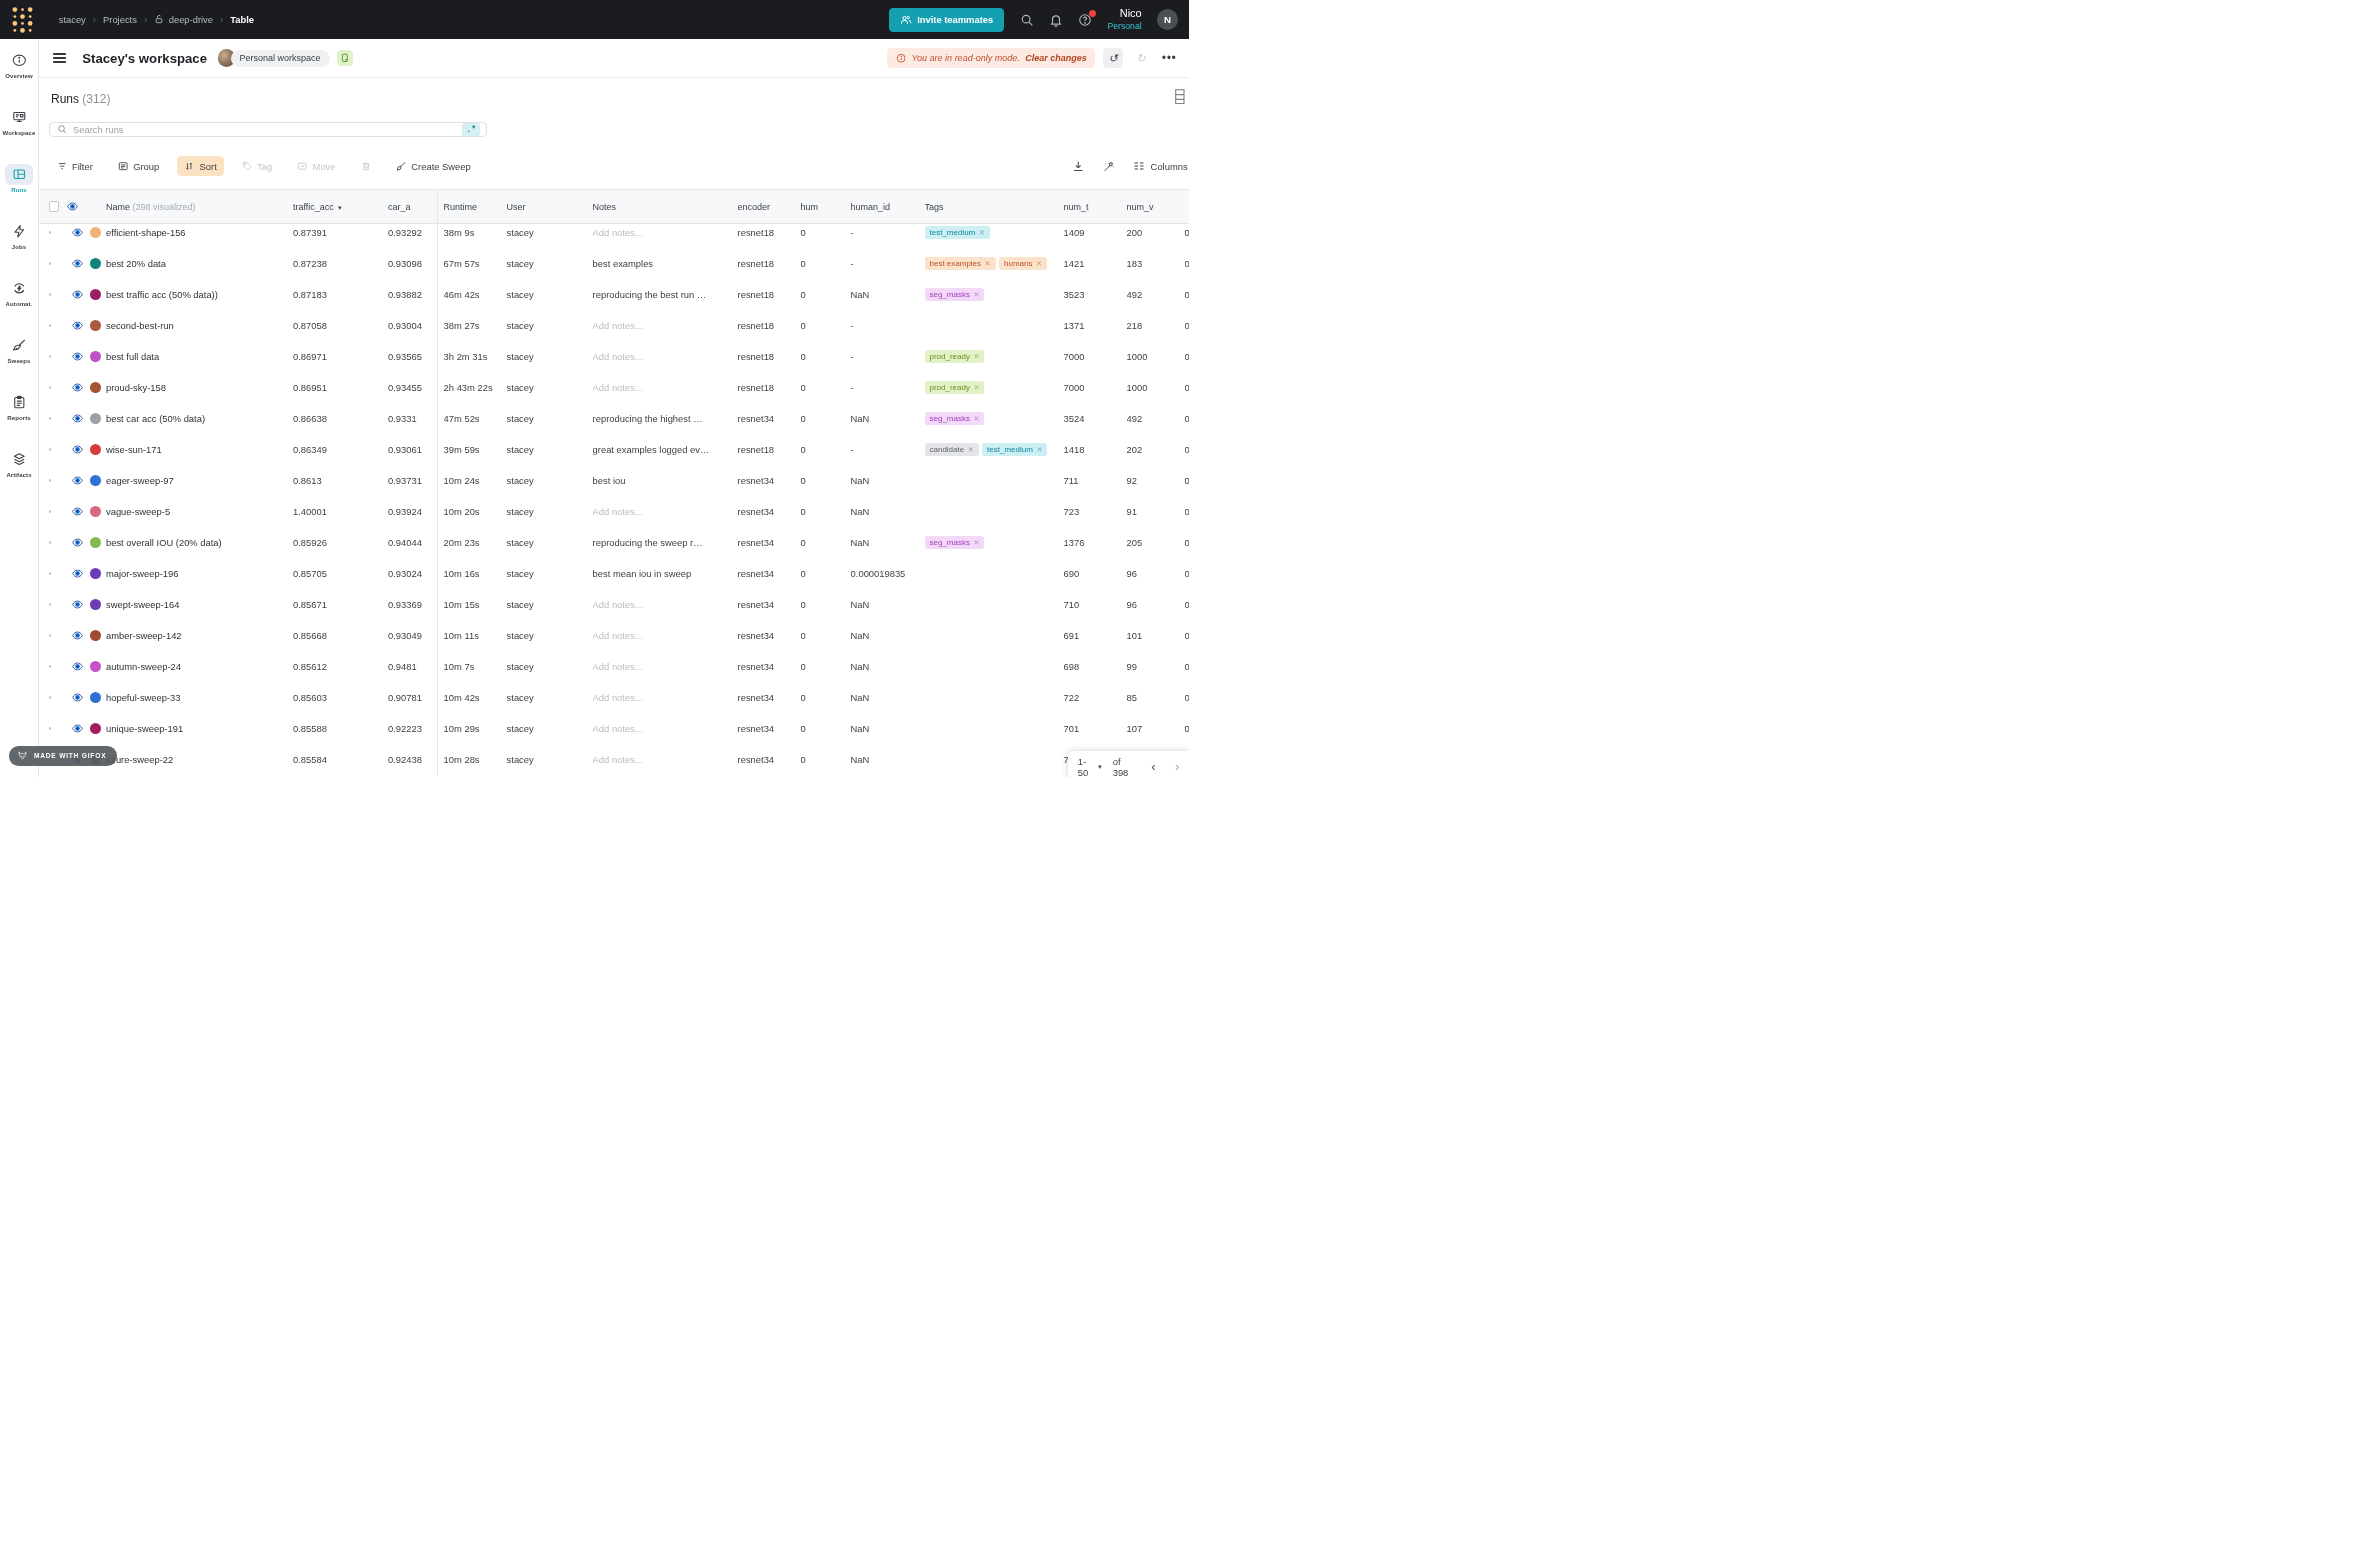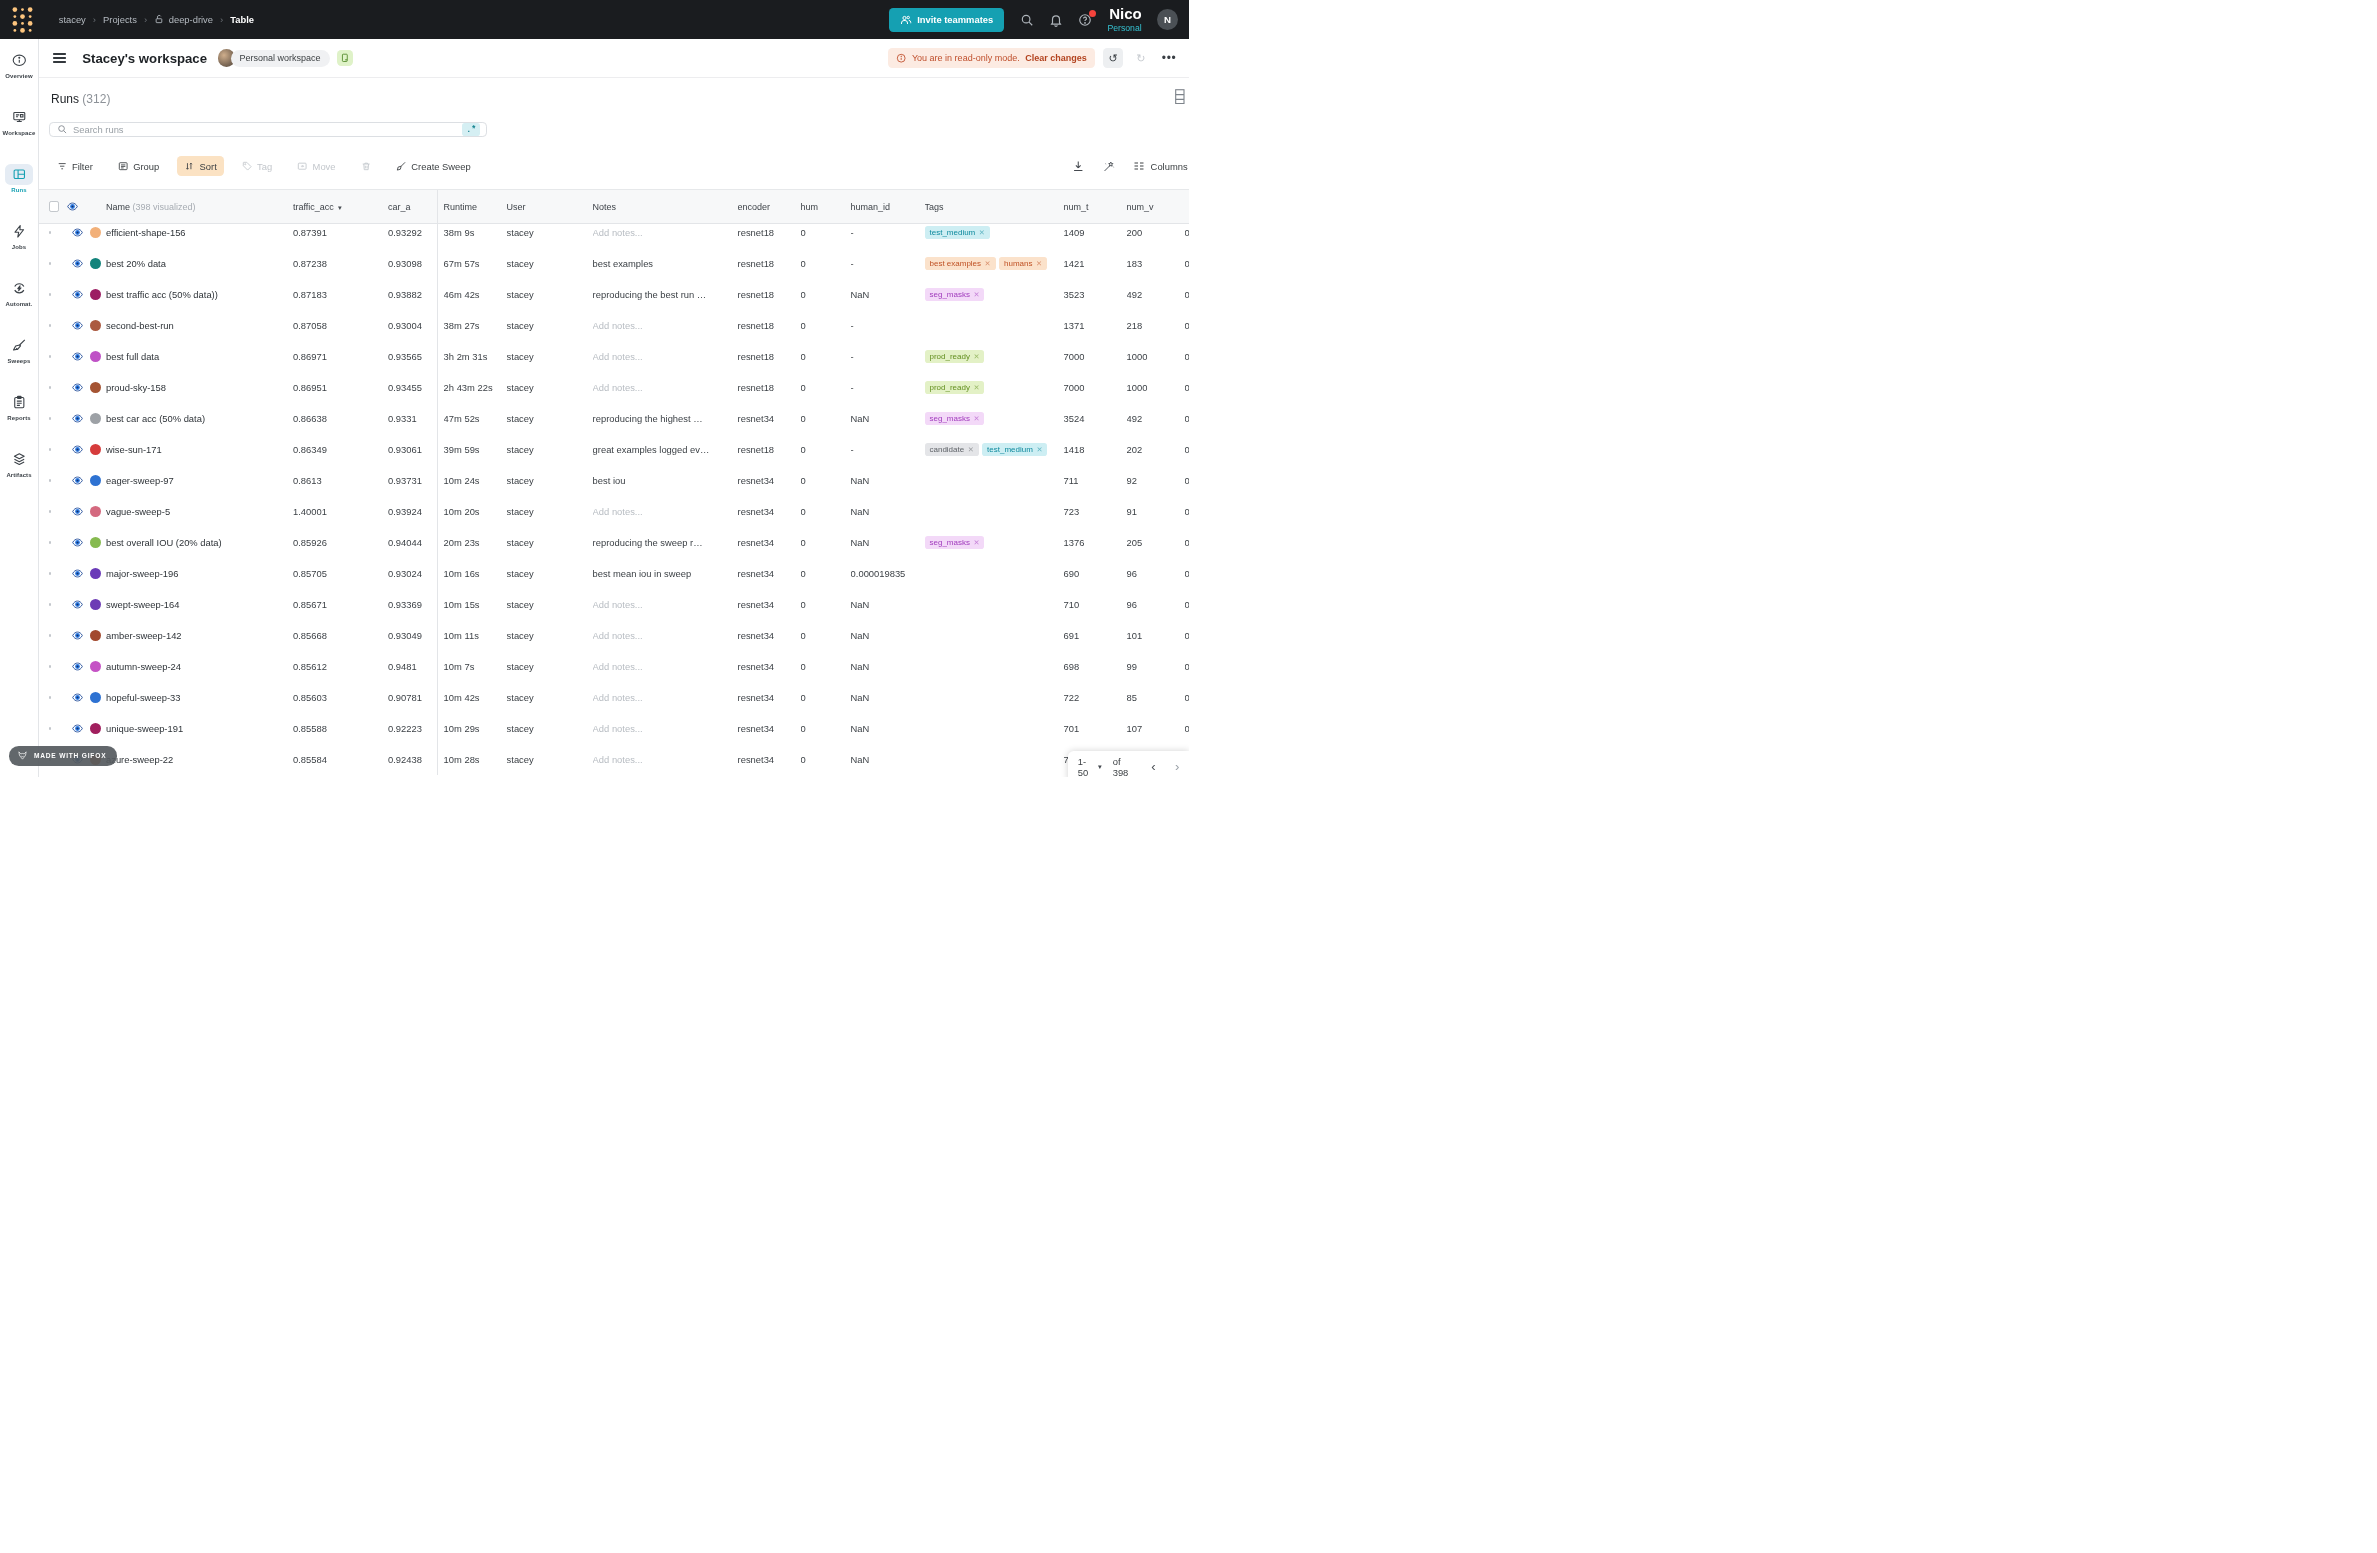--- a/index.html
+++ b/index.html
@@ -14,34 +14,34 @@
   .crumb { color:#b4bac0; cursor:pointer; }
   .crumb-sep { color:#6d7379; font-size:9.7px; }
   .crumb-proj { display:flex; align-items:center; gap:4.2px; }
   .crumb-active { color:#ffffff; font-weight:700; }
   .topnav-right { margin-left:auto; display:flex; align-items:center; margin-right:11px; gap:15.3px; }
   .invite-btn { display:flex; align-items:center; gap:5.6px; background:#15a0b2; color:#fff; font-size:9.4px; font-weight:600; border:none; border-radius:4.2px; padding:5.6px 11px; height:24px; cursor:pointer; }
   .nav-icon { width:14px; height:14px; color:#aeb4ba; position:relative; cursor:pointer; }
   .nav-icon svg { width:100%; height:100%; }
   .help-dot { position:absolute; top:-2.8px; right:-3.5px; width:7px; height:7px; border-radius:50%; background:#f4433c; }
   .user-meta { text-align:right; line-height:1.25; }
-  .user-name { color:#fff; font-size:15px; font-weight:700; }
+  .user-name { color:#fff; font-size:11px; font-weight:400; }
   .user-scope { color:#35c2d2; font-size:8.7px; }
   .avatar { width:21px; height:21px; border-radius:50%; background:#4b5055; color:#fff; font-size:9.7px; font-weight:600; display:flex; align-items:center; justify-content:center; }
 
   
   .ws-header { position:absolute; left:39px; top:39px; right:0; height:39px; background:#fff; border-bottom:0.7px solid #ededef; display:flex; align-items:center; z-index:20; }
   .hamburger { margin-left:14px; width:12.5px; height:9.7px; display:flex; flex-direction:column; justify-content:space-between; cursor:pointer; }
   .hamburger span { display:block; height:1.4px; background:#33383d; border-radius:0.7px; }
   .ws-title { margin-left:16.7px; font-size:13.2px; font-weight:700; color:#1d2125; }
   .ws-avatar { margin-left:11px; width:17.4px; height:17.4px; border-radius:50%; background:radial-gradient(circle at 35% 35%, #cfae8c, #7e6a57 60%, #4e4239); flex:0 0 auto; }
   .ws-pill { margin-left:-4.2px; background:#f0f1f3; border-radius:9px; padding:3.5px 9.7px 3.5px 8.3px; font-size:9px; color:#3c4043; cursor:pointer; }
   .ws-doc-btn { margin-left:7px; width:15.3px; height:15.3px; border-radius:4.2px; background:#dff2c8; display:flex; align-items:center; justify-content:center; color:#46801d; cursor:pointer; }
   .ws-doc-btn svg { width:9.7px; height:9.7px; }
-  .ws-right { margin-left:auto; display:flex; align-items:center; margin-right:12.5px; gap:8.3px; }
+  .ws-right { margin-left:auto; display:flex; align-items:center; margin-right:12.5px; gap:8.3px;font-style:italic; }
   .readonly-banner { display:flex; align-items:center; gap:5.6px; background:#fcebe2; border-radius:4.2px; padding:4.2px 8.3px; font-size:9px; color:#bf4e2b; height:19.5px; }
   .readonly-banner .info-i { width:10.4px; height:10.4px; color:#bf4e2b; }
   .readonly-action { font-weight:700; color:#b3431f; cursor:pointer; }
   .undo-btn { width:19.5px; height:19.5px; border-radius:4.2px; background:#edeff1; color:#32373c; font-size:11px; display:flex; align-items:center; justify-content:center; cursor:pointer; }
   .redo-btn { width:19.5px; height:19.5px; border-radius:4.2px; color:#c6cacf; font-size:11px; display:flex; align-items:center; justify-content:center; cursor:pointer; }
   .more-btn { color:#3a3f45; font-size:12px; letter-spacing:0.7px; cursor:pointer; margin-left:2.8px; }
 
   
   .sidebar { position:absolute; left:0; top:39px; bottom:0; width:39px; background:#fff; border-right:0.7px solid #e3e5e8; z-index:25; padding-top:11px; }
   .sb-item { height:57px; display:flex; flex-direction:column; align-items:center; cursor:pointer; }

